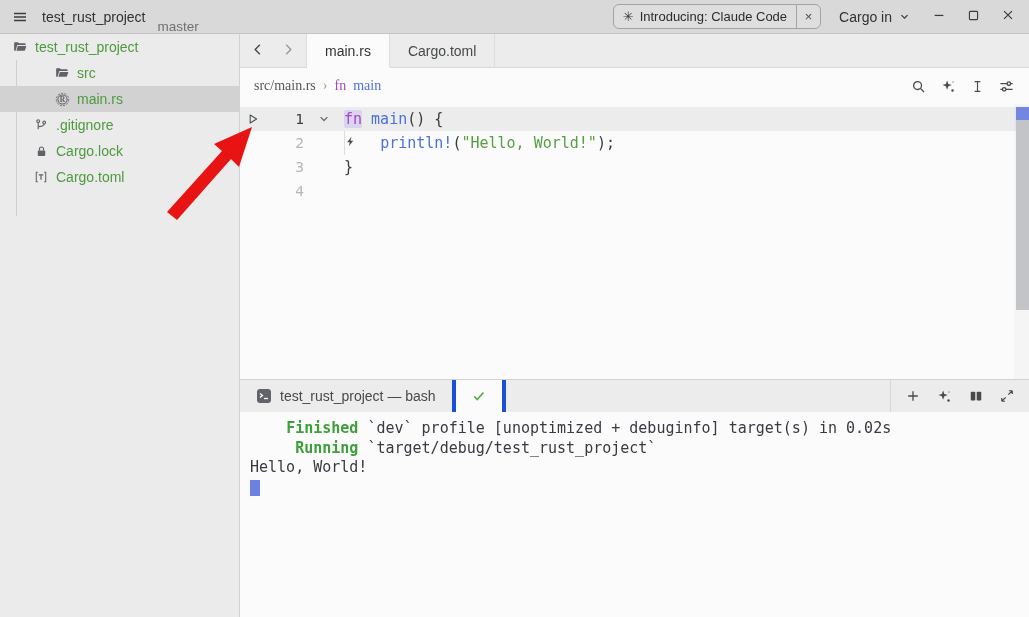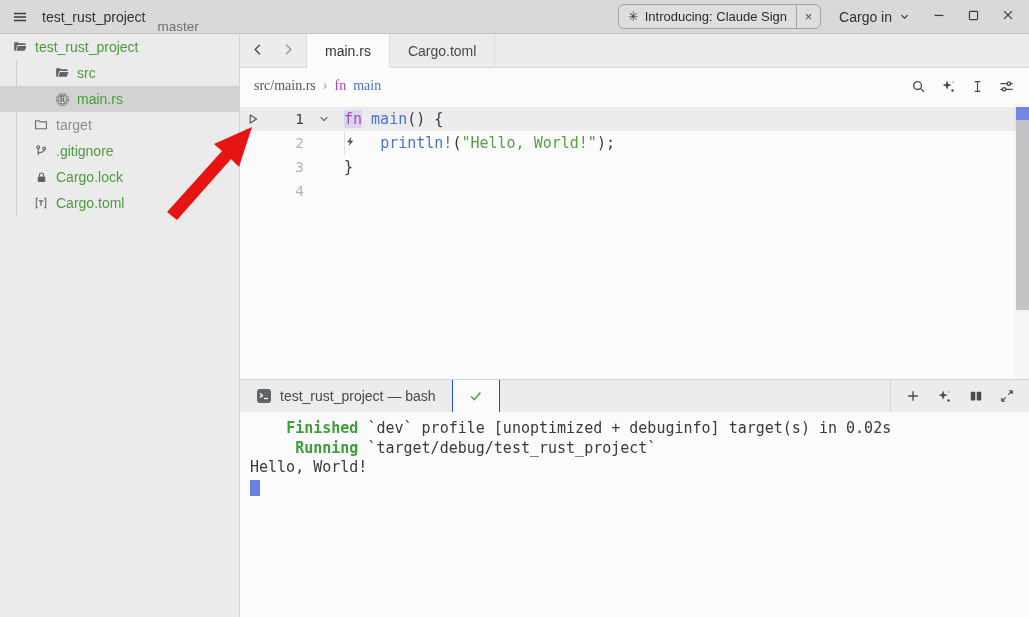--- a/index.html
+++ b/index.html
@@ -68,21 +68,21 @@
   .tok-plain { color:#383a42; }
   .indent-guide { position:absolute; left:104px; top:27px; width:1px; height:24px; background:#dedede; }
   .bolt { position:absolute; left:105px; top:31px; display:flex; }
   .scrollbar { position:absolute; right:0; top:0; width:15px; height:275px; background:rgba(0,0,0,0.025); }
   .sb-thumb { position:absolute; left:2px; right:0; top:3px; height:203px; background:#c2c4c7; }
   .sb-mark { position:absolute; left:2px; right:0; top:3px; height:13px; background:#7387e0; }
 
   
   .termbar { height:33px; background:#ececec; border-top:1px solid #d2d2d2; display:flex; align-items:stretch; }
   .ttabs { display:flex; }
-  .ttab { display:flex; align-items:center; gap:8px; padding:0 16px; font-size:14px; color:#46494d; border-right:1px solid #1d4ed8; cursor:pointer; }
+  .ttab { display:flex; align-items:center; gap:8px; padding:0 16px; font-size:14px; color:#46494d; border-right:4px solid #1d4ed8; cursor:pointer; }
   .ttab.active { background:#fbfbfb; color:#303337; box-shadow:0 1px 0 #fbfbfb; }
   .ttab .icon { display:flex; }
   .term-icons { margin-left:auto; display:flex; align-items:center; gap:15px; padding:0 14px; border-left:1px solid #d6d6d6; }
   .terminal { flex:1; background:#fbfbfb; font-family:"DejaVu Sans Mono", monospace; font-size:15px; line-height:19.5px; padding:7px 0 8px 10px; color:#383a42; }
   .tline { white-space:pre; }
   .t-status { color:#3e9f3a; font-weight:bold; }
   .t-cursor { display:inline-block; width:10px; height:16px; background:#6b82e0; vertical-align:text-bottom; }
 
   
   .arrow { position:absolute; left:0; top:0; z-index:40; pointer-events:none; }
@@ -96,21 +96,21 @@
     <button class="icon-btn" id="menu-btn">
         <svg width="16" height="16" viewBox="0 0 16 16" fill="none" stroke="#3c3c3c" stroke-width="1.5">
           <path d="M2 4.5h12M2 8h12M2 11.5h12"></path>
         </svg>
       </button>
     <span class="proj">test_rust_project</span>
     <span class="branch">master</span>
     <div class="tb-right">
       <div class="banner">
         <span class="spark">✳</span>
-        <span class="banner-label">Introducing: Claude Sign</span>
+        <span class="banner-label">Introducing: Claude Code</span>
         <span class="banner-x">×</span>
       </div>
       <div class="signin">
         <span>Cargo in</span>
         <span id="signin-chev" style="display:flex;">
             <svg width="11" height="11" viewBox="0 0 16 16" fill="none" stroke="#3c3c3c" stroke-width="1.8">
               <path d="M3.5 6l4.5 4.5L12.5 6"></path>
             </svg>
           </span>
       </div>
@@ -158,28 +158,20 @@
         </div>
         <div class="tree-item selected" style="padding-left: 54px;">
           <span class="icon">
             <svg width="15" height="15" viewBox="0 0 16 16">
               <circle cx="8" cy="8" r="6.6" fill="none" stroke="#5f6368" stroke-width="1" stroke-dasharray="2.2 1.4"></circle>
               <circle cx="8" cy="8" r="4.9" fill="none" stroke="#5f6368" stroke-width="1.1"></circle>
               <text x="8" y="10.9" font-size="8" font-weight="bold" text-anchor="middle" fill="#5f6368" font-family="Liberation Serif, serif">R</text>
             </svg>
           </span>
           <span class="tree-label">main.rs</span>
-        </div>
-        <div class="tree-item muted" style="padding-left: 33px;">
-          <span class="icon">
-            <svg width="14" height="14" viewBox="0 0 16 16">
-              <path fill="none" stroke="#6a6e73" stroke-width="1.3" d="M1.8 3.2h3.9l1.2 1.3h7.3v7.8H1.8z"></path>
-            </svg>
-          </span>
-          <span class="tree-label">target</span>
         </div>
         <div class="tree-item" style="padding-left: 33px;">
           <span class="icon">
             <svg width="14" height="14" viewBox="0 0 16 16" fill="none" stroke="#5f6368" stroke-width="1.3">
               <circle cx="4.8" cy="3.6" r="1.6"></circle>
               <circle cx="11.6" cy="5.2" r="1.6"></circle>
               <path d="M4.8 5.4v7.4M4.8 9.8c3.6 0 6.8-1.1 6.8-2.9"></path>
             </svg>
           </span>
           <span class="tree-label">.gitignore</span>

